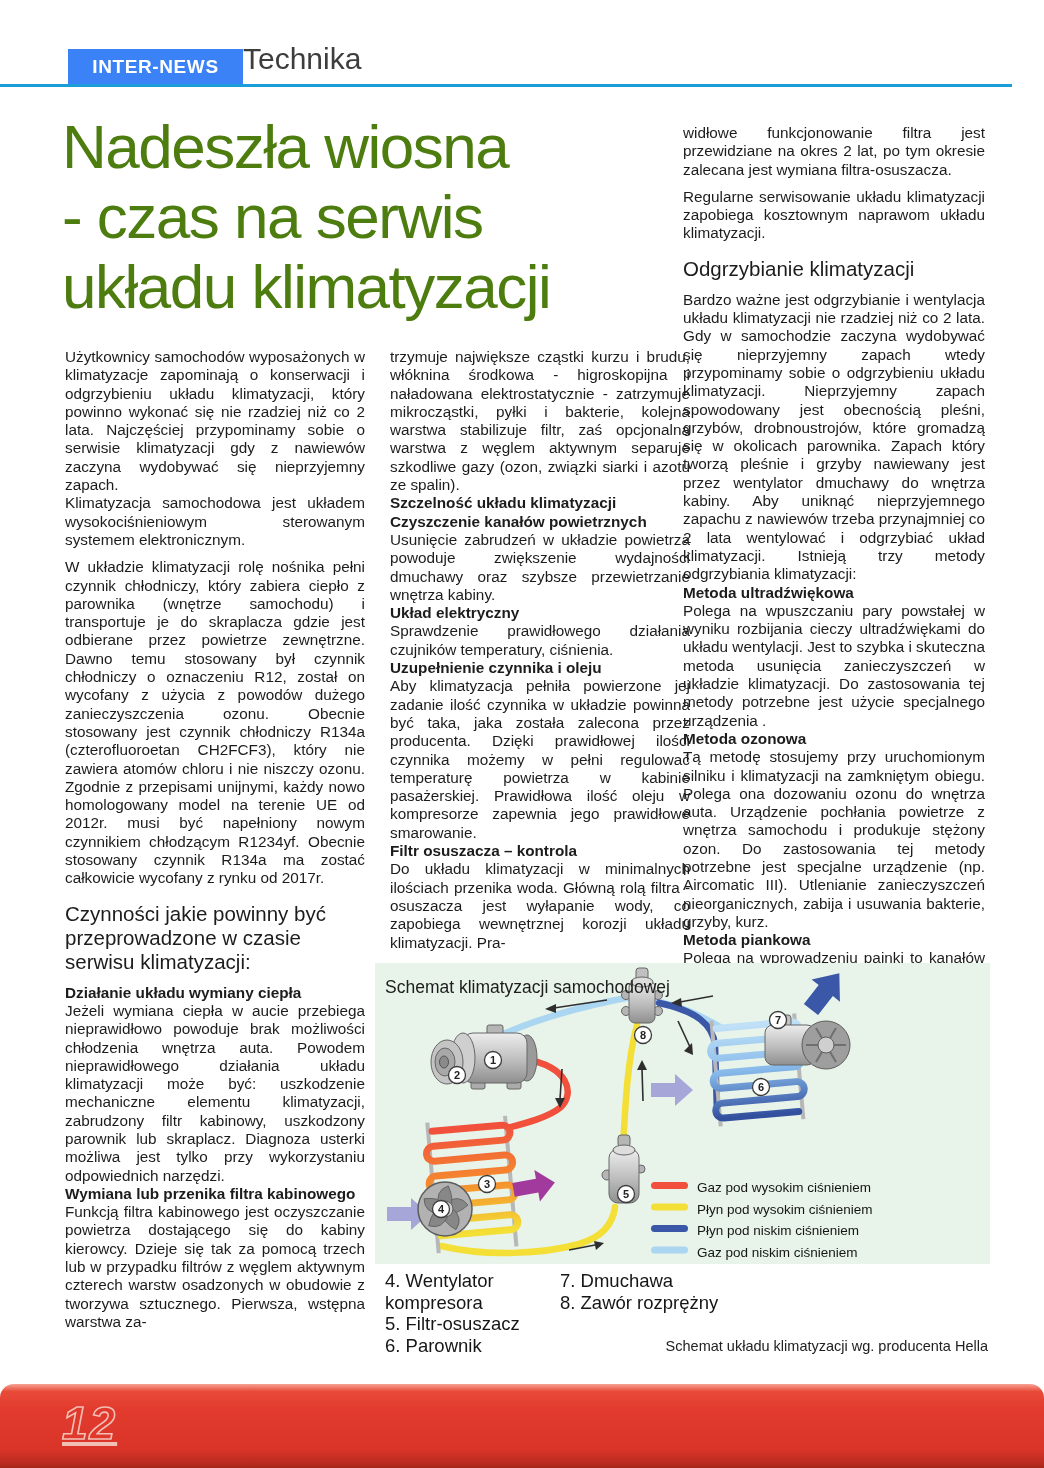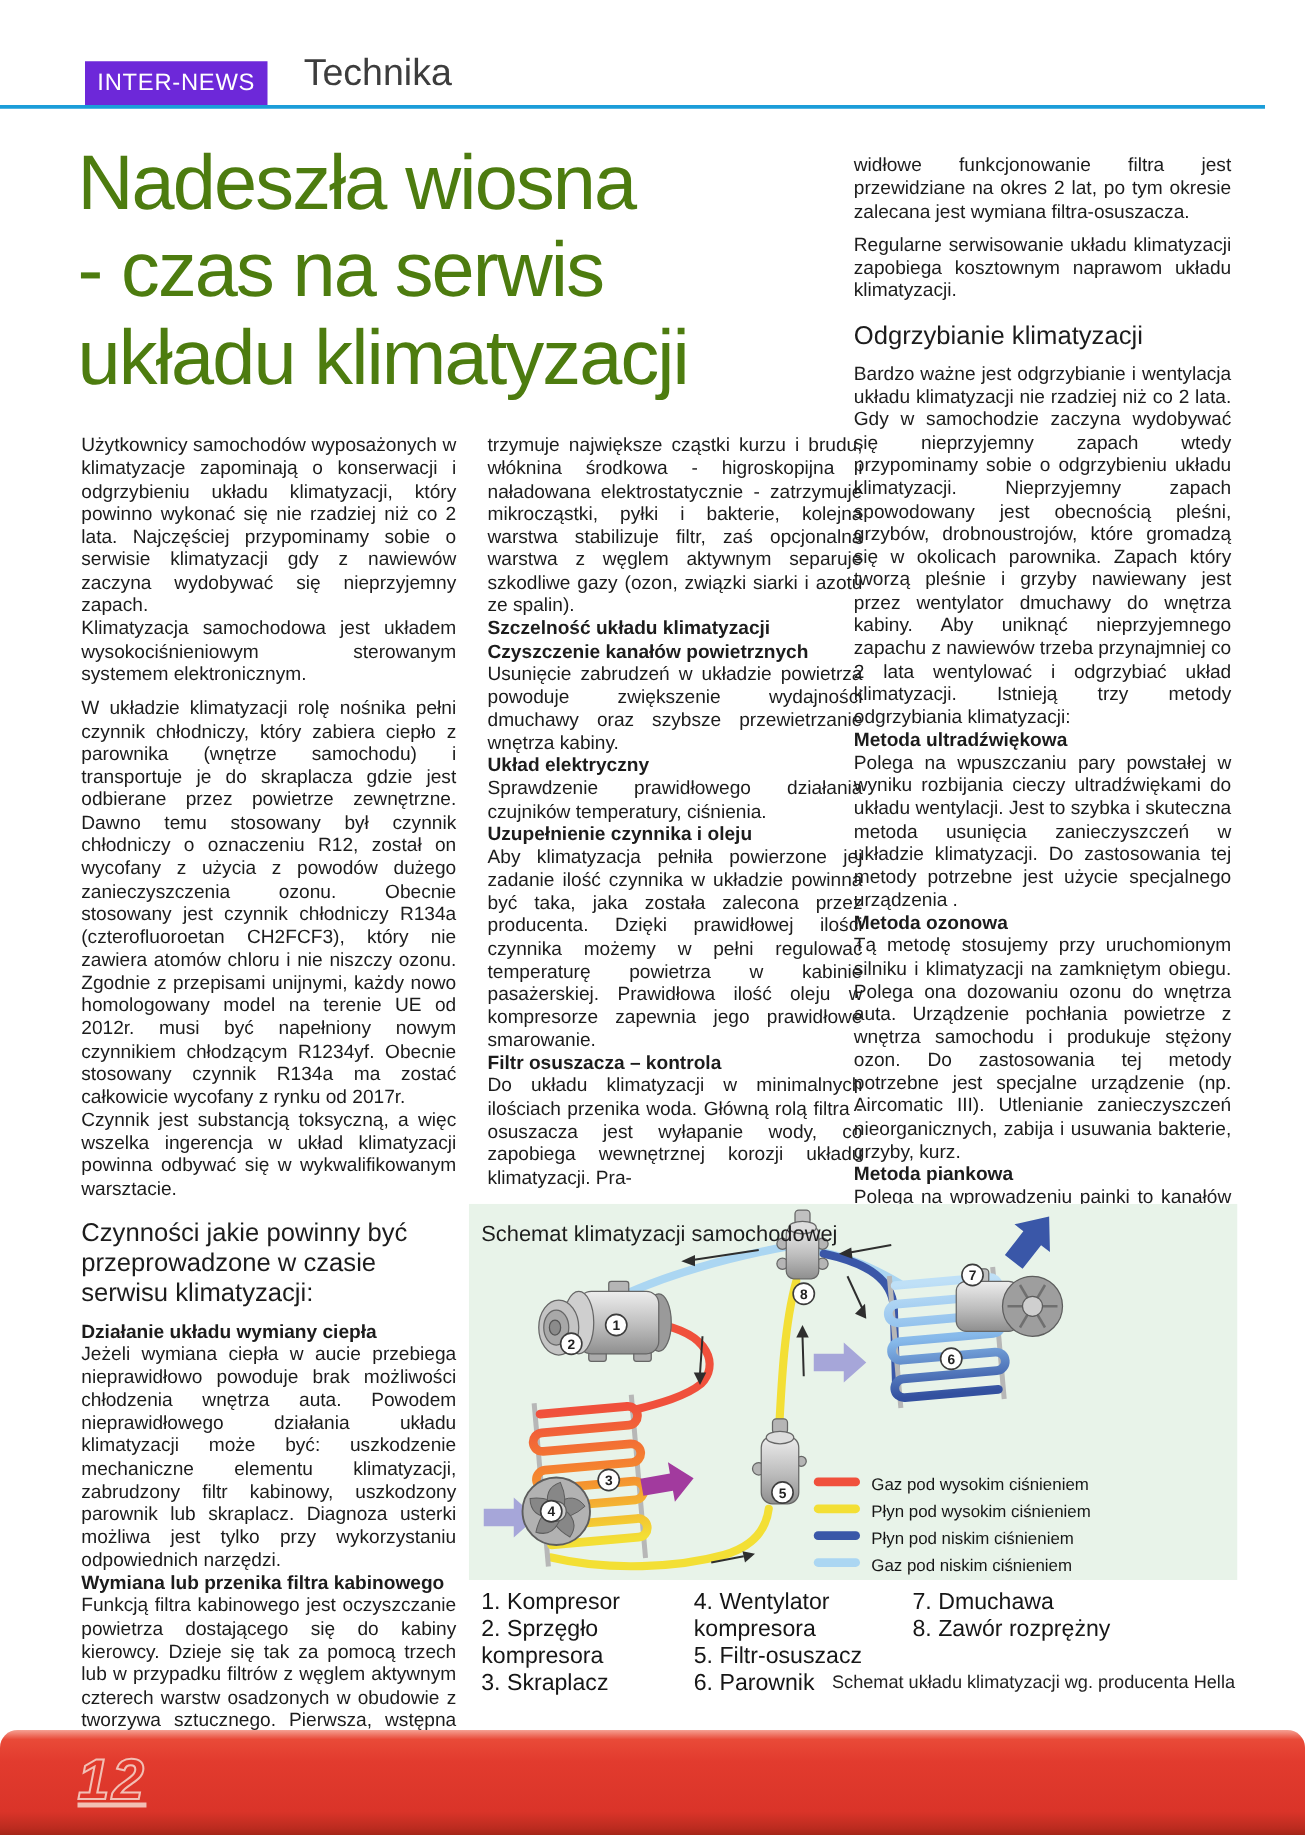--- a/index.html
+++ b/index.html
@@ -4,22 +4,22 @@
 <style>
   html,body { margin:0; padding:0; background:#ffffff; }
   .page {
     position:relative; width:1044px; height:1468px; background:#ffffff;
     font-family:"Liberation Sans", sans-serif; overflow:hidden; color:#1c1c1c;
   }
 
   
   .hdr-rule { position:absolute; left:0; top:84px; width:1012px; height:3px; background:#1b9dd9; }
   .hdr-badge {
-    position:absolute; left:68px; top:49px; width:146px; height:35px; background:#6d28d9;
-    color:#fff; font-weight:normal; font-size:19px; letter-spacing:.6px;
+    position:absolute; left:68px; top:49px; width:175px; height:35px; background:#3b82f6;
+    color:#fff; font-weight:bold; font-size:19px; letter-spacing:.6px;
     display:flex; align-items:center; justify-content:center;
   }
   .hdr-section { position:absolute; left:243px; top:42px; font-size:30px; color:#3d3d3d; }
 
   
   .headline {
     position:absolute; left:62px; top:112px; margin:0; font-weight:400;
     font-size:62px; line-height:70px; letter-spacing:-1.5px; color:#4d7c0f;
   }
   .headline span { display:block; }
@@ -70,21 +70,20 @@
   <h1 class="headline">
     <span>Nadeszła wiosna</span>
     <span>- czas na serwis</span>
     <span>układu klimatyzacji</span>
   </h1>
 
   <div class="col col1">
     <p>Użytkownicy samochodów wyposażonych w klimatyzacje zapominają o konserwacji i odgrzybieniu układu klimatyzacji, który powinno wykonać się nie rzadziej niż co 2 lata. Najczęściej przypominamy sobie o serwisie klimatyzacji gdy z nawiewów zaczyna wydobywać się nieprzyjemny zapach.</p>
     <p>Klimatyzacja samochodowa jest układem wysokociśnieniowym sterowanym systemem elektronicznym.</p>
     <p class="gap">W układzie klimatyzacji rolę nośnika pełni czynnik chłodniczy, który zabiera ciepło z parownika (wnętrze samochodu) i transportuje je do skraplacza gdzie jest odbierane przez powietrze zewnętrzne. Dawno temu stosowany był czynnik chłodniczy o oznaczeniu R12, został on wycofany z użycia z powodów dużego zanieczyszczenia ozonu. Obecnie stosowany jest czynnik chłodniczy R134a (czterofluoroetan CH2FCF3), który nie zawiera atomów chloru i nie niszczy ozonu. Zgodnie z przepisami unijnymi, każdy nowo homologowany model na terenie UE od 2012r. musi być napełniony nowym czynnikiem chłodzącym R1234yf. Obecnie stosowany czynnik R134a ma zostać całkowicie wycofany z rynku od 2017r.</p>
-    <p>Czynnik jest substancją toksyczną, a więc wszelka ingerencja w układ klimatyzacji powinna odbywać się w wykwalifikowanym warsztacie.</p>
     <p class="subhead">Czynności jakie powinny być przeprowadzone w czasie serwisu klimatyzacji:</p>
     <p class="bold-head">Działanie układu wymiany ciepła</p>
     <p>Jeżeli wymiana ciepła w aucie przebiega nieprawidłowo powoduje brak możliwości chłodzenia wnętrza auta. Powodem nieprawidłowego działania układu klimatyzacji może być: uszkodzenie mechaniczne elementu klimatyzacji, zabrudzony filtr kabinowy, uszkodzony parownik lub skraplacz. Diagnoza usterki możliwa jest tylko przy wykorzystaniu odpowiednich narzędzi.</p>
     <p class="bold-head">Wymiana lub przenika filtra kabinowego</p>
     <p>Funkcją filtra kabinowego jest oczyszczanie powietrza dostającego się do kabiny kierowcy. Dzieje się tak za pomocą trzech lub w przypadku filtrów z węglem aktywnym czterech warstw osadzonych w obudowie z tworzywa sztucznego. Pierwsza, wstępna warstwa za-</p>
   </div>
 
   <div class="col col2">
     <p>trzymuje największe cząstki kurzu i brudu, włóknina środkowa - higroskopijna i naładowana elektrostatycznie - zatrzymuje mikrocząstki, pyłki i bakterie, kolejna warstwa stabilizuje filtr, zaś opcjonalna warstwa z węglem aktywnym separuje szkodliwe gazy (ozon, związki siarki i azotu ze spalin).</p>
     <p class="bold-head">Szczelność układu klimatyzacji</p>
@@ -280,25 +279,20 @@
         <text x="322" y="272" fill="#161616">Płyn pod niskim ciśnieniem</text>
         <rect x="276" y="283.5" width="37" height="7" rx="3.5" fill="#abd6f2"></rect>
         <text x="322" y="293.5" fill="#161616">Gaz pod niskim ciśnieniem</text>
       </g>
 
       <text x="10" y="30" font-size="17.5" fill="#1d1d1d">Schemat klimatyzacji samochodowej</text>
     </svg>
   </section>
 
   <div class="parts">
-    <ul class="pc1">
-      <li>1. Kompresor</li>
-      <li>2. Sprzęgło kompresora</li>
-      <li>3. Skraplacz</li>
-    </ul>
     <ul class="pc2">
       <li>4. Wentylator kompresora</li>
       <li>5. Filtr-osuszacz</li>
       <li>6. Parownik</li>
     </ul>
     <ul class="pc3">
       <li>7. Dmuchawa</li>
       <li>8. Zawór rozprężny</li>
     </ul>
   </div>

